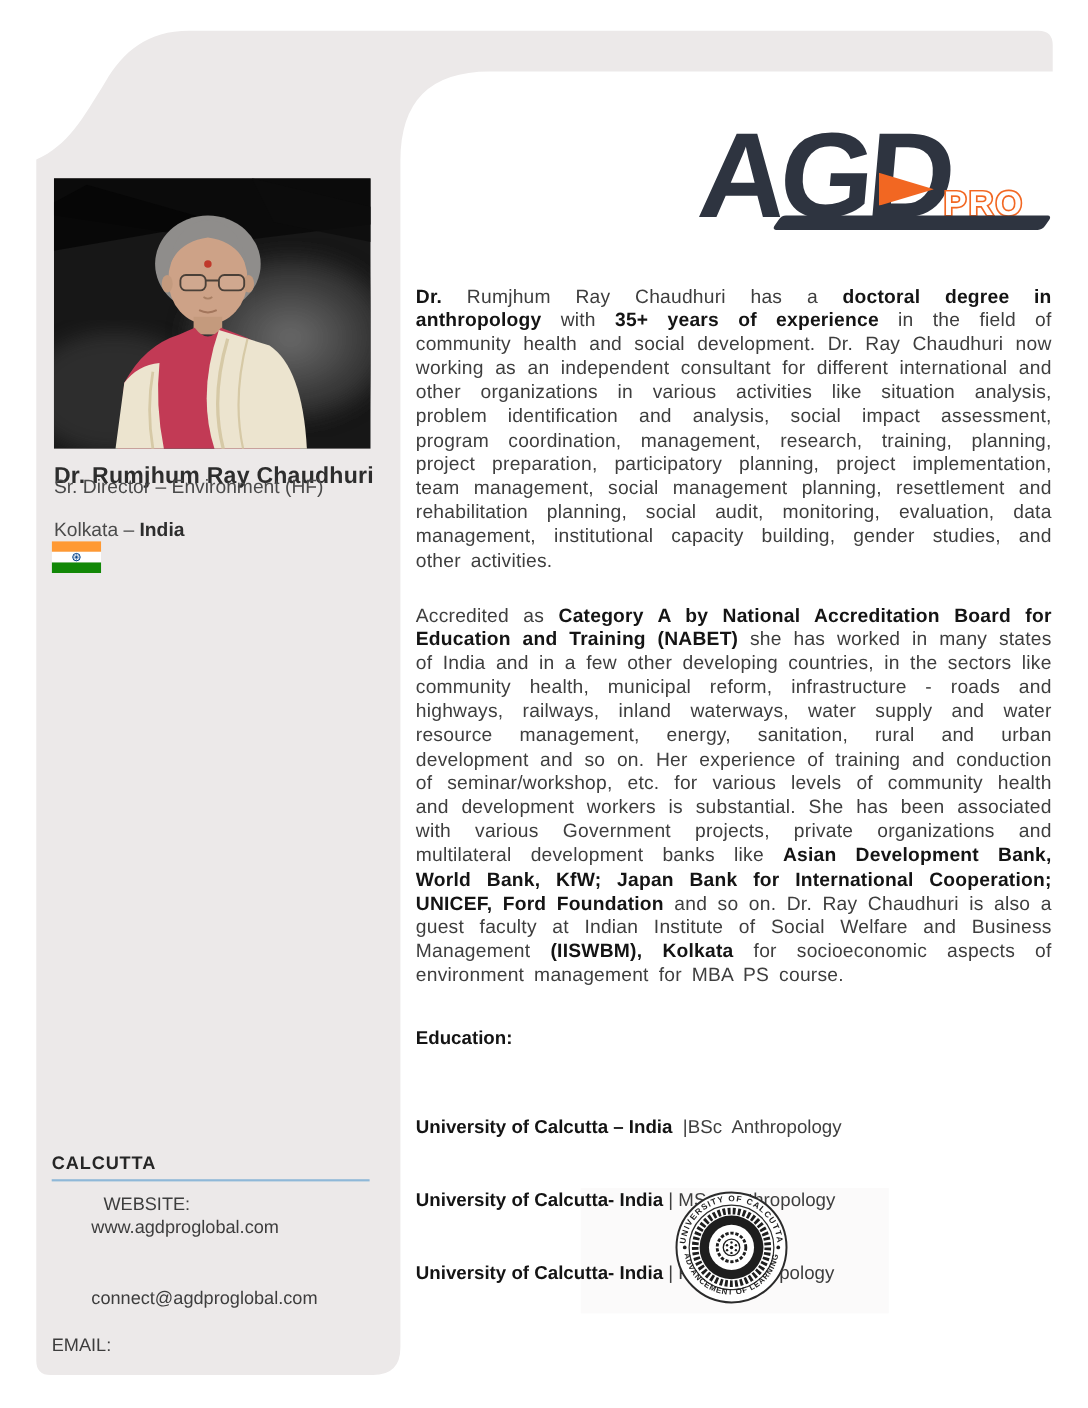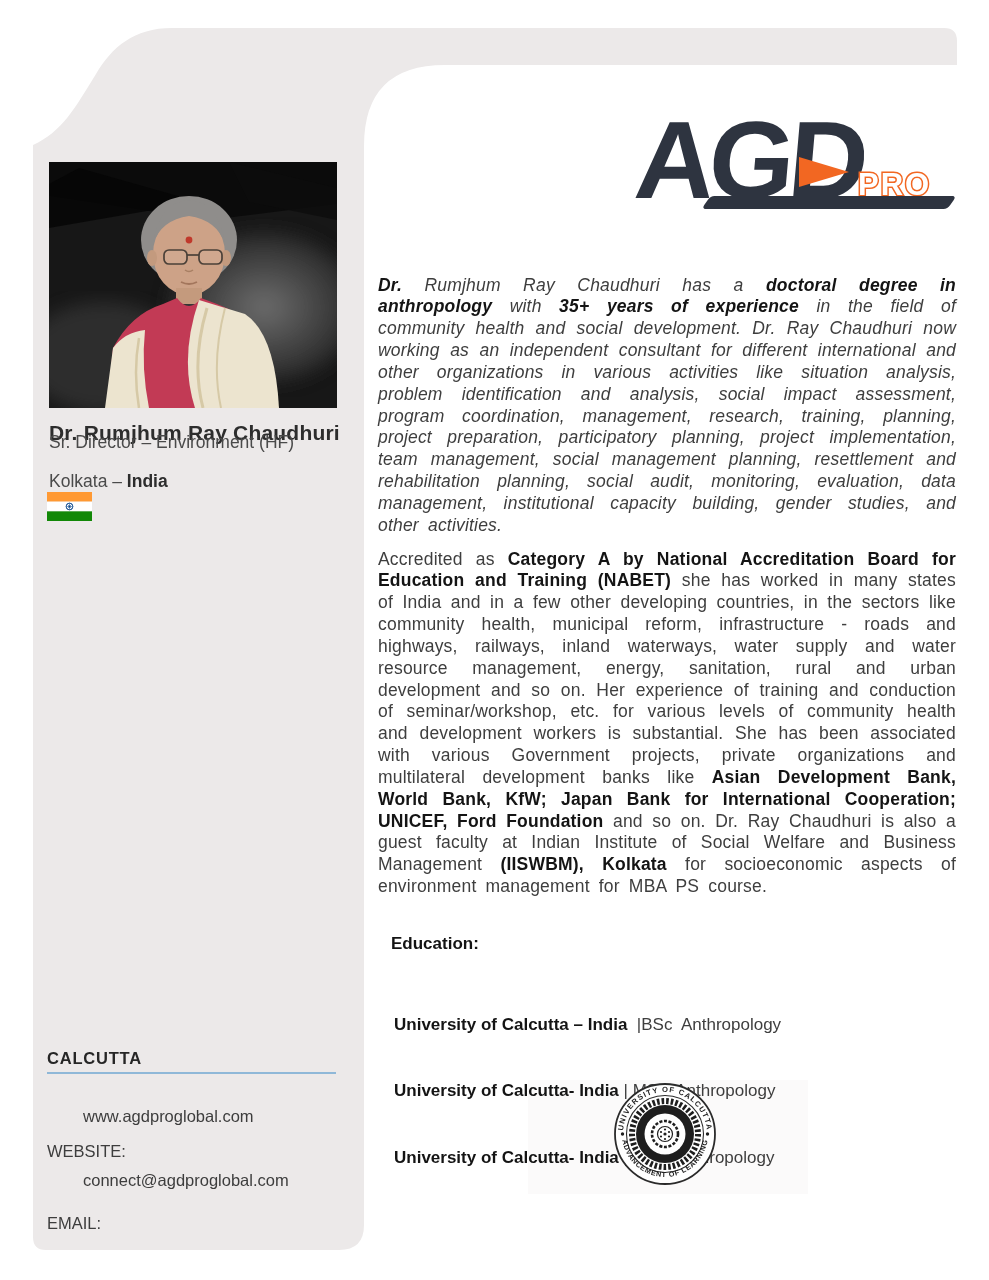--- a/index.html
+++ b/index.html
@@ -18,40 +18,40 @@
   .profile-name{left:49px;top:421px;width:300px;font-size:21px;font-weight:bold;color:#2d2d2d;letter-spacing:.2px;}
   .profile-role{left:49px;top:432px;width:300px;font-size:17.5px;color:#4a4a4a;}
   .profile-loc{left:49px;top:471px;width:300px;font-size:17.5px;color:#4a4a4a;}
   .profile-loc b{color:#2d2d2d;}
   .flag{left:47px;top:492px;width:45px;height:29px;}
   
   .contact-heading{left:47px;top:1049px;font-size:16.5px;font-weight:bold;color:#262626;letter-spacing:.8px;}
   .contact-rule{left:47px;top:1072px;width:289px;height:2px;background:#8FB8D8;}
   .c-label{left:47px;font-size:16.5px;color:#3d3d3d;}
   .c-value{left:47px;font-size:16.5px;color:#3d3d3d;margin-left:36px;}
-  .w-label{top:1142px;} .w-value{top:1107px;}
+  .w-label{top:1086px;margin-left:47px;} .w-value{top:1107px;}
   .e-label{top:1214px;} .e-value{top:1171px;}
   
   .logo-agd{left:636px;top:104px;font-size:110px;line-height:112px;font-weight:bold;
     color:#2E3440;letter-spacing:-6px;transform:skewX(-5deg);}
   .logo-tri{left:799px;top:157px;width:50px;height:30px;background:#F26722;
     clip-path:polygon(0 0,100% 50%,0 100%);}
   .logo-pro{left:858px;top:167px;font-size:31px;font-weight:900;letter-spacing:2px;
     color:#ffffff;-webkit-text-stroke:3px #F26722;paint-order:stroke fill;}
   .logo-bar{left:706px;top:196px;width:246px;height:13px;background:#2E3440;
     transform:skewX(-35deg);border-radius:4px;}
   
   .bio{left:378px;width:578px;font-size:17.5px;line-height:21.85px;color:#3e3e3e;
     text-align:justify;word-spacing:4px;letter-spacing:.2px;}
   .bio b{color:#141414;}
-  .p1{top:257px;font-style:italic;} .p2{top:531px;}
+  .p1{top:241px;} .p2{top:531px;}
   
-  .edu-heading{left:378px;top:934px;font-size:17px;font-weight:bold;color:#141414;margin-left:13px;}
+  .edu-heading{left:378px;top:934px;font-size:17px;font-weight:bold;color:#141414;}
   .edu{left:378px;top:969px;font-size:17px;line-height:22.3px;color:#3e3e3e;white-space:pre-wrap;}
-  .edu .school{font-weight:bold;color:#141414;margin-left:16px;}
+  .edu .school{font-weight:bold;color:#141414;}
   
   .seal-bg{left:528px;top:1080px;width:280px;height:114px;background:#fbfafa;}
   .seal{left:610px;top:1079px;width:110px;height:110px;}
 </style>
 </head>
 <body>
 
 <svg class="abs" id="bg-shape" viewBox="0 0 989 1280" xmlns="http://www.w3.org/2000/svg">
   <path d="M 33 145
            C 62 132, 75 108, 96 74

